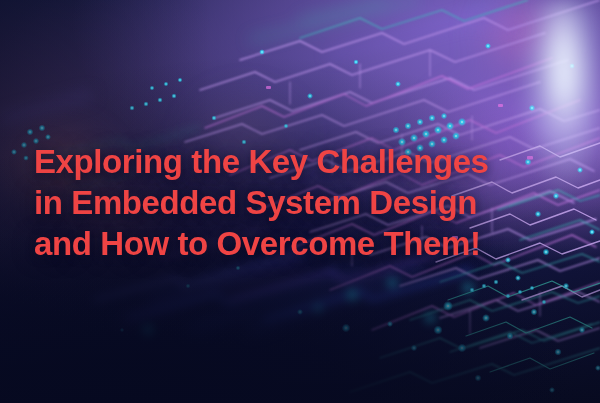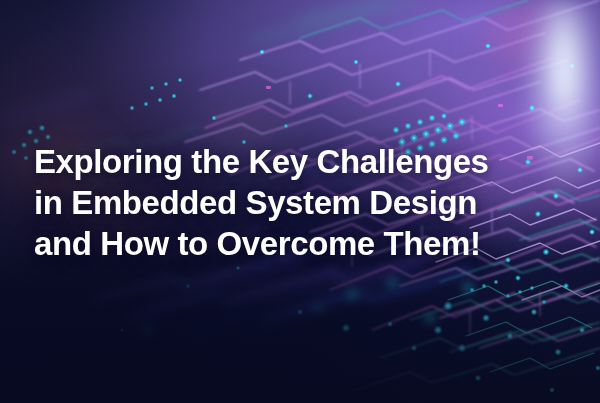--- a/index.html
+++ b/index.html
@@ -78,21 +78,21 @@
     background: radial-gradient(75% 48% at 42% 50%, rgba(12,14,42,0.42) 0%, rgba(12,14,42,0) 75%);
   }
 
   
   .headline {
     position: absolute;
     left: 34px;
     top: 141px;
     width: 520px;
     margin: 0;
-    color: #ffffff;
+    color: #ef4444;
     font-size: 33px;
     line-height: 41px;
     font-weight: 700;
     letter-spacing: -0.4px;
     text-shadow: 0 2px 10px rgba(8,10,32,0.55), 0 0 26px rgba(10,12,40,0.40);
     white-space: pre-line;
   }
 </style>
 </head>
 <body>

